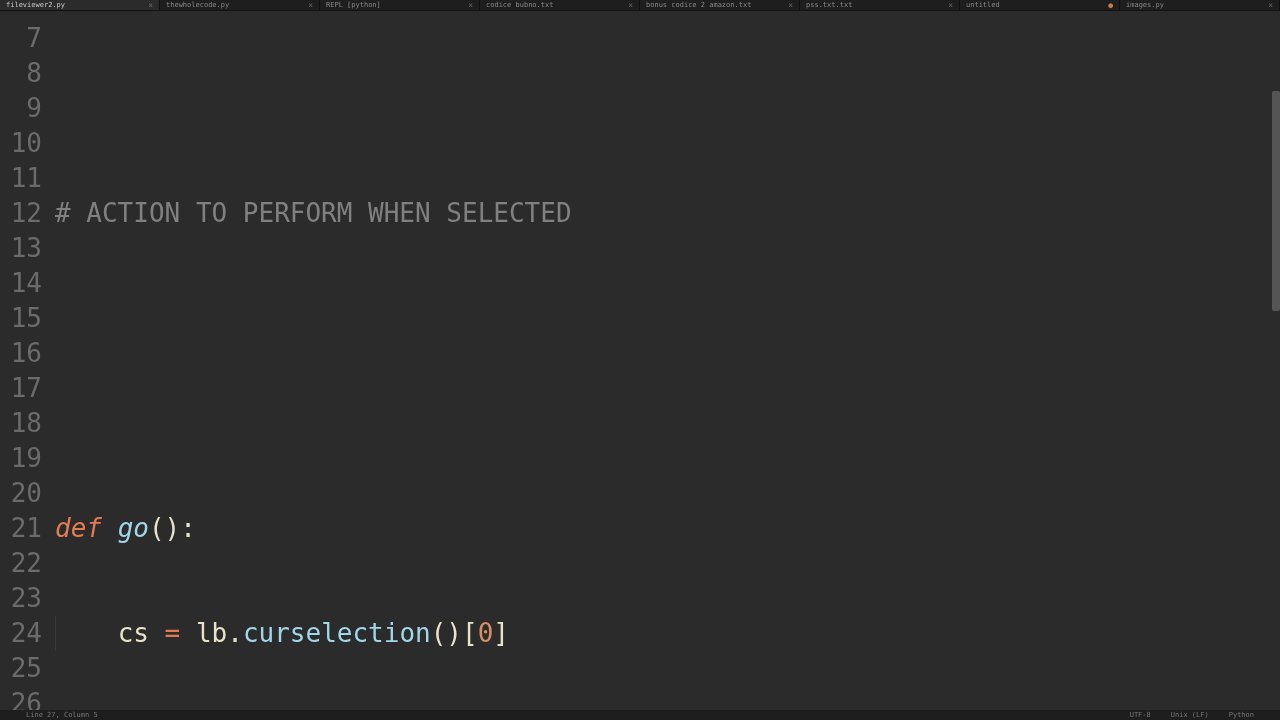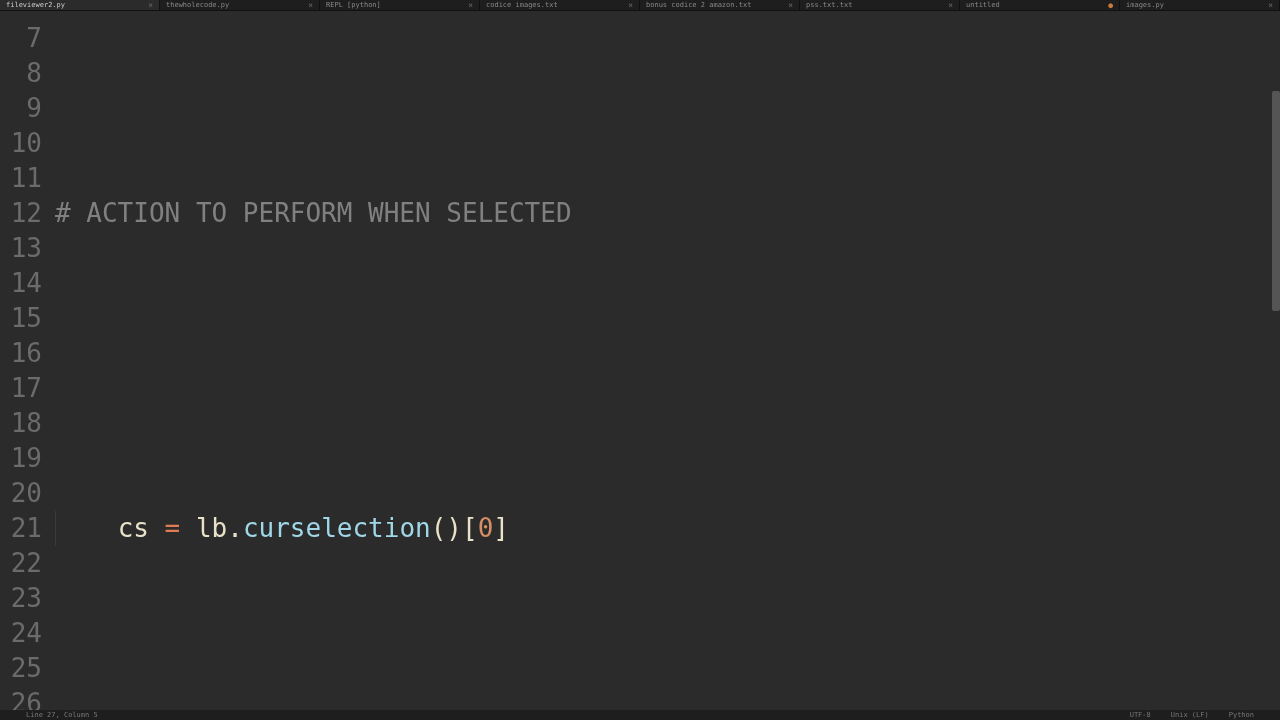--- a/index.html
+++ b/index.html
@@ -154,21 +154,21 @@
     </div>
     <div class="tab">
       <span class="tab-label">thewholecode.py</span>
       <span class="close">×</span>
     </div>
     <div class="tab">
       <span class="tab-label">REPL [python]</span>
       <span class="close">×</span>
     </div>
     <div class="tab">
-      <span class="tab-label">codice images.txt</span>
+      <span class="tab-label">codice bubno.txt</span>
       <span class="close">×</span>
     </div>
     <div class="tab">
       <span class="tab-label">bonus codice 2 amazon.txt</span>
       <span class="close">×</span>
     </div>
     <div class="tab">
       <span class="tab-label">pss.txt.txt</span>
       <span class="close">×</span>
     </div>
@@ -204,20 +204,21 @@
       <div class="ln">24</div>
       <div class="ln">25</div>
       <div class="ln">26</div>
     </div>
 
   <div class="code" id="code">
     <div class="codeline"></div>
     <div class="codeline"><span class="c-comment"># ACTION TO PERFORM WHEN SELECTED</span></div>
     <div class="codeline"></div>
     <div class="codeline"></div>
+    <div class="codeline"><span class="c-keyword">def</span><span class="c-var"> </span><span class="c-def">go</span><span class="c-punc">():</span></div>
     <div class="codeline"><span class="indent-guide" style="left:0px"></span><span>    </span><span class="c-var">cs </span><span class="c-op">=</span><span class="c-var"> lb.</span><span class="c-func">curselection</span><span class="c-punc">()[</span><span class="c-num">0</span><span class="c-punc">]</span></div>
     
     
     
     
     
     
     
     
     

